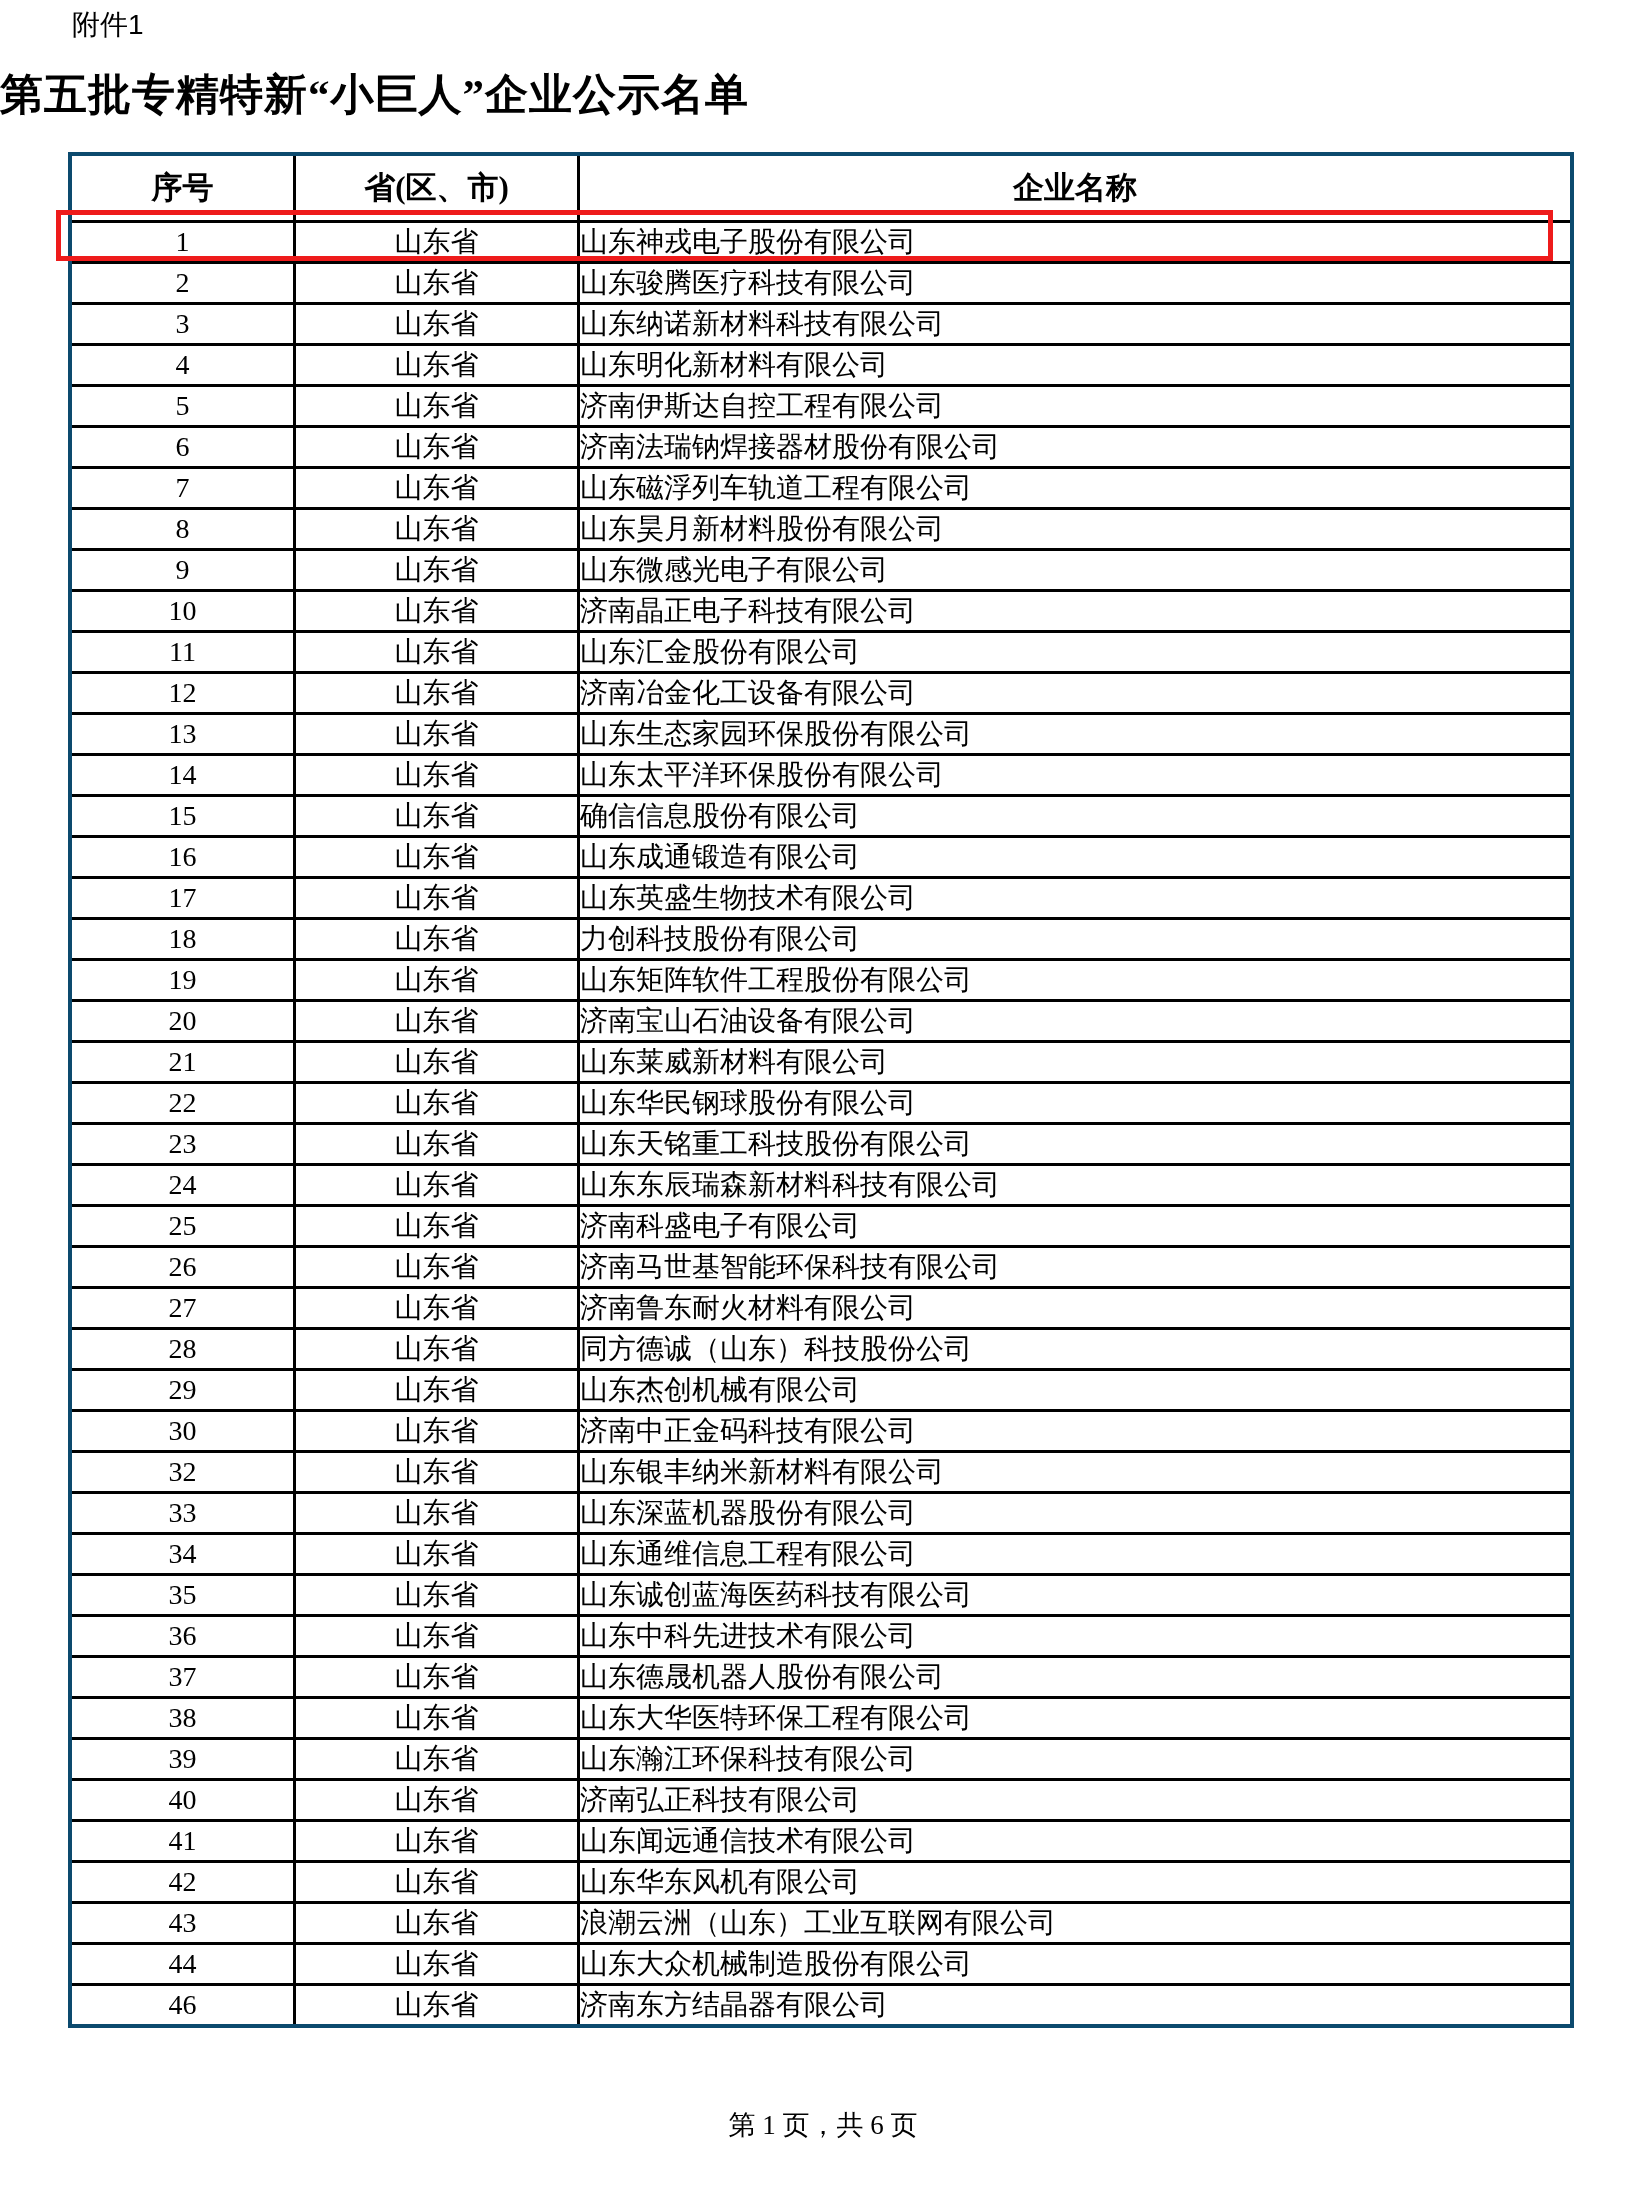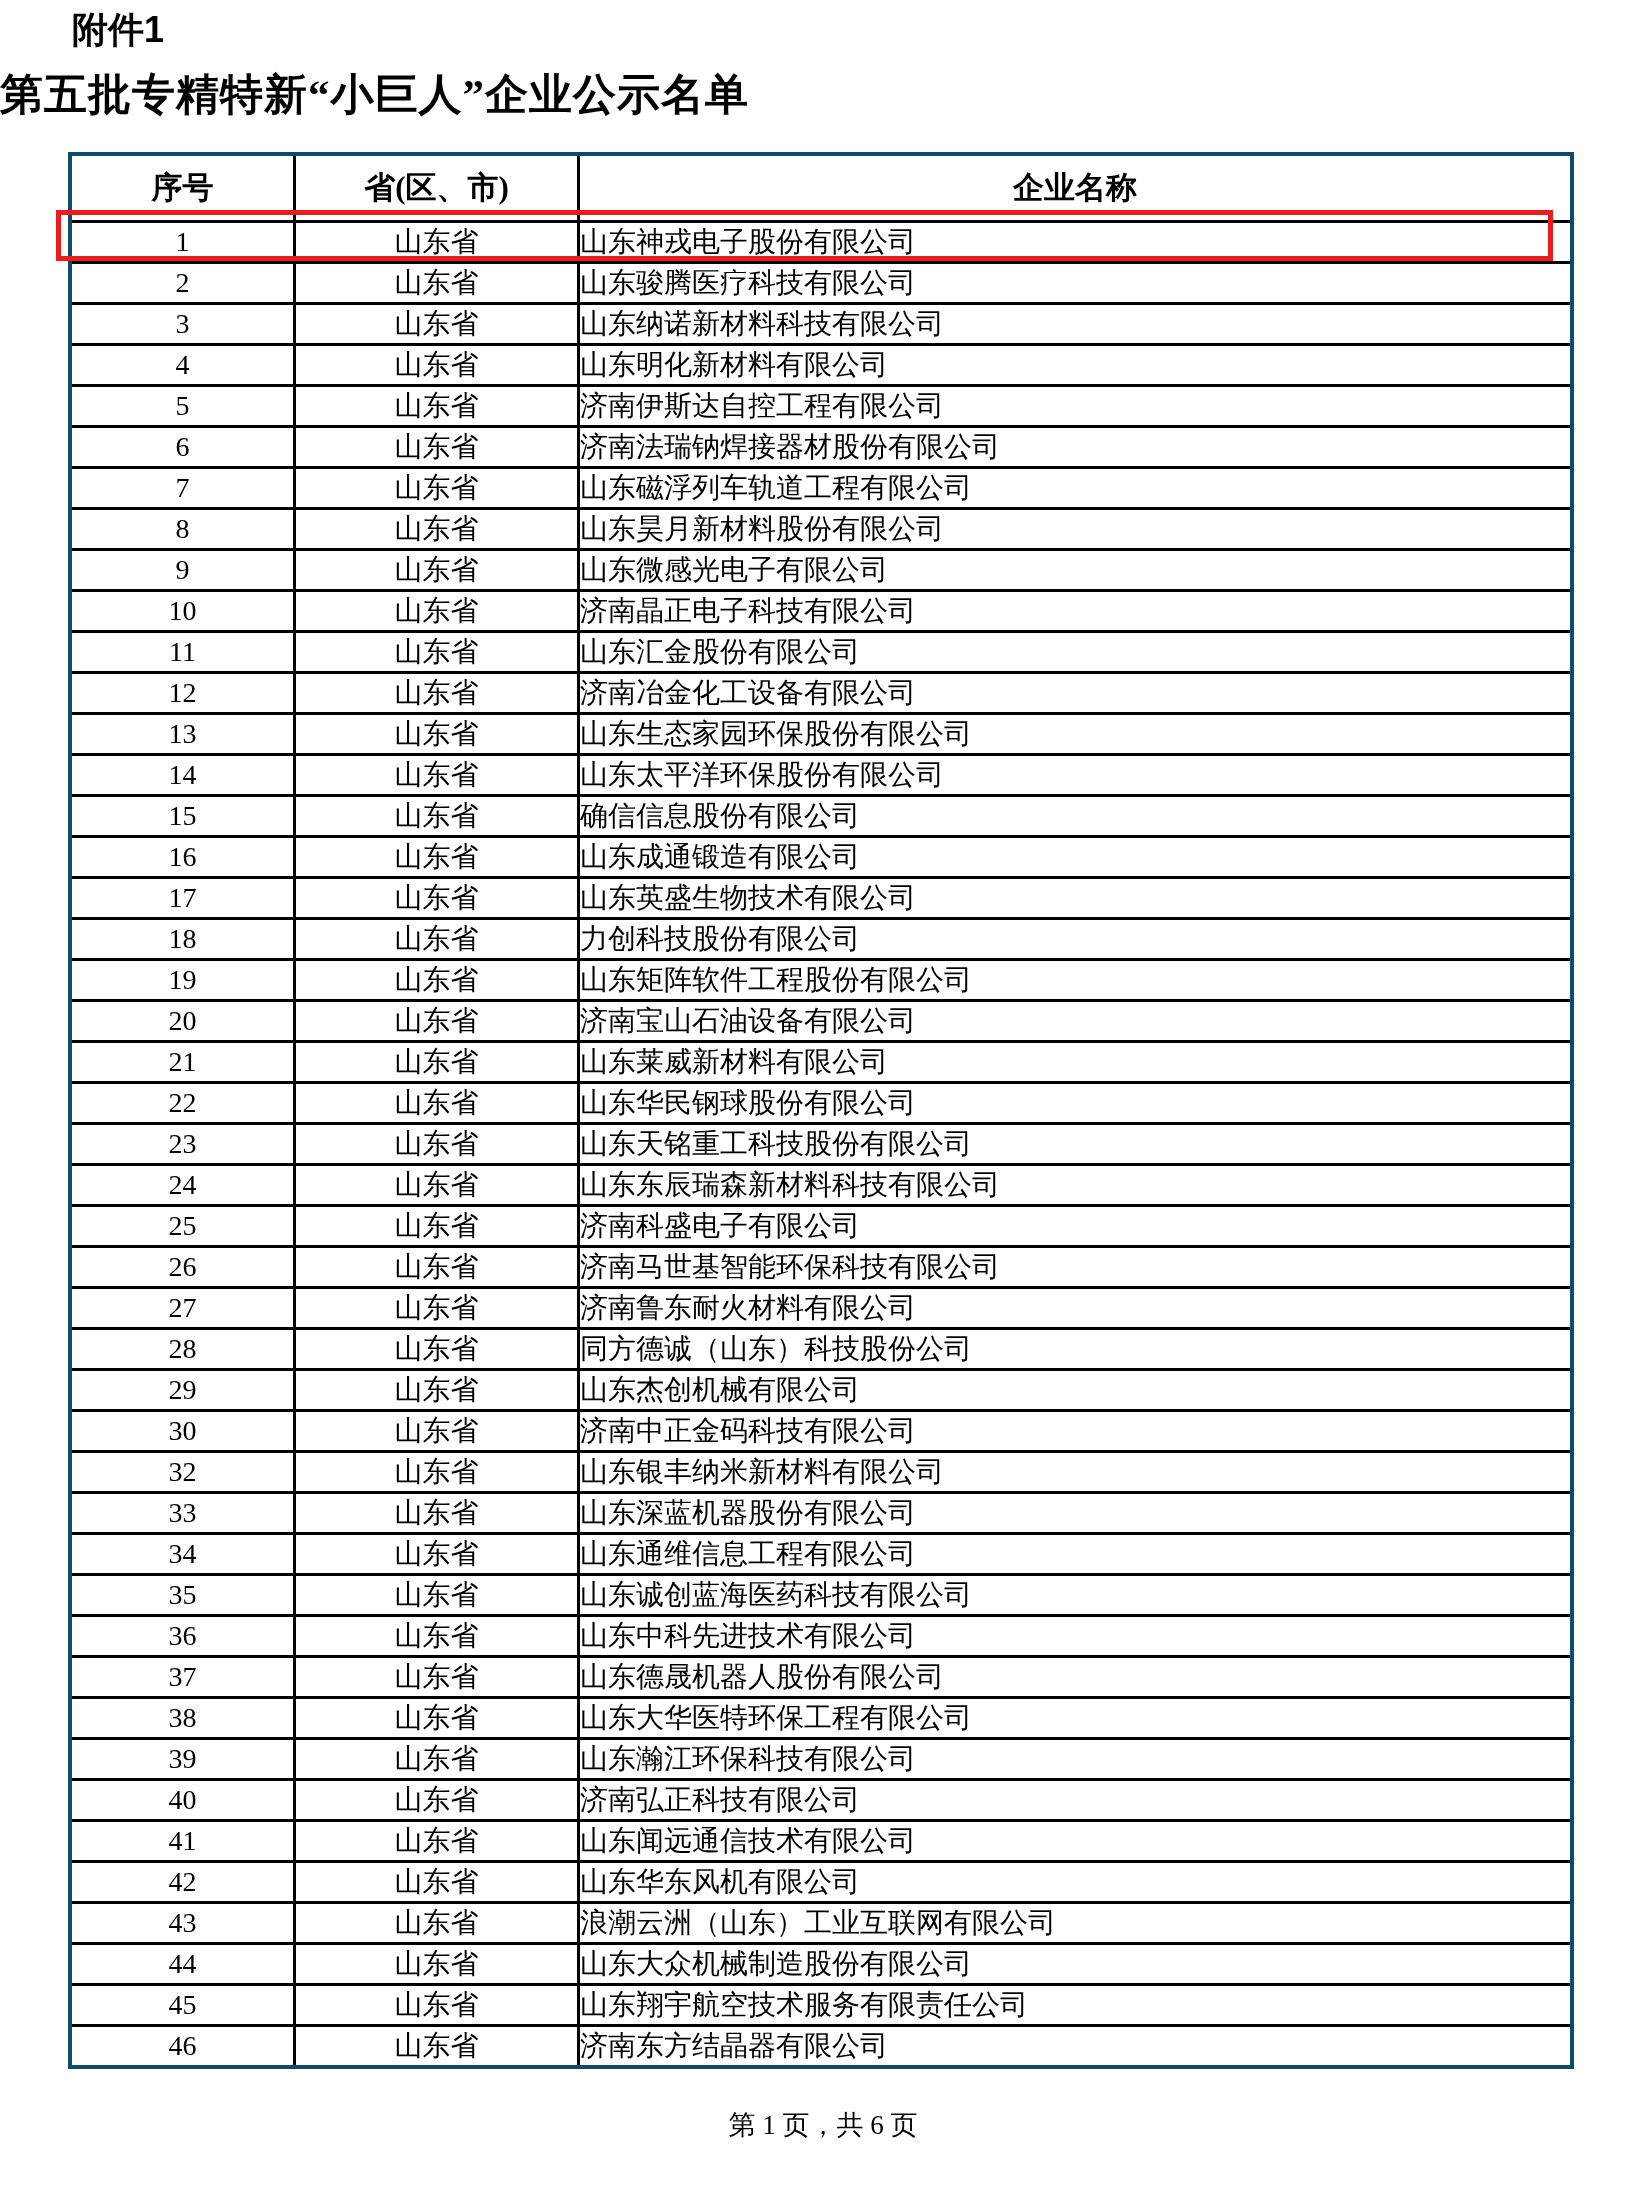--- a/index.html
+++ b/index.html
@@ -10,22 +10,22 @@
     background:#ffffff;
     color:#000;
     font-family:"Liberation Serif", serif;
     overflow:hidden;
   }
   .attachment{
     position:absolute;
     left:72px;
     top:8px;
     font-family:"Liberation Sans", sans-serif;
-    font-weight:bold;
-    font-size:36px;
+    font-weight:normal;
+    font-size:28px;
     line-height:1.2;
   }
   .title{
     position:absolute;
     left:0;
     right:0;
     top:66px;
     margin:0;
     text-align:left;
     font-size:43px;
@@ -313,25 +313,20 @@
           <td class="cell-no">43</td>
           <td class="cell-prov">山东省</td>
           <td class="cell-comp">浪潮云洲（山东）工业互联网有限公司</td>
         </tr>
         <tr>
           <td class="cell-no">44</td>
           <td class="cell-prov">山东省</td>
           <td class="cell-comp">山东大众机械制造股份有限公司</td>
         </tr>
         <tr>
-          <td class="cell-no">45</td>
-          <td class="cell-prov">山东省</td>
-          <td class="cell-comp">山东翔宇航空技术服务有限责任公司</td>
-        </tr>
-        <tr>
           <td class="cell-no">46</td>
           <td class="cell-prov">山东省</td>
           <td class="cell-comp">济南东方结晶器有限公司</td>
         </tr>
       </tbody>
   </table>
 
   <div class="highlight-box" style="border-color: rgb(238, 27, 27);"></div>
 
   <div class="footer">第 1 页，共 6 页</div>

